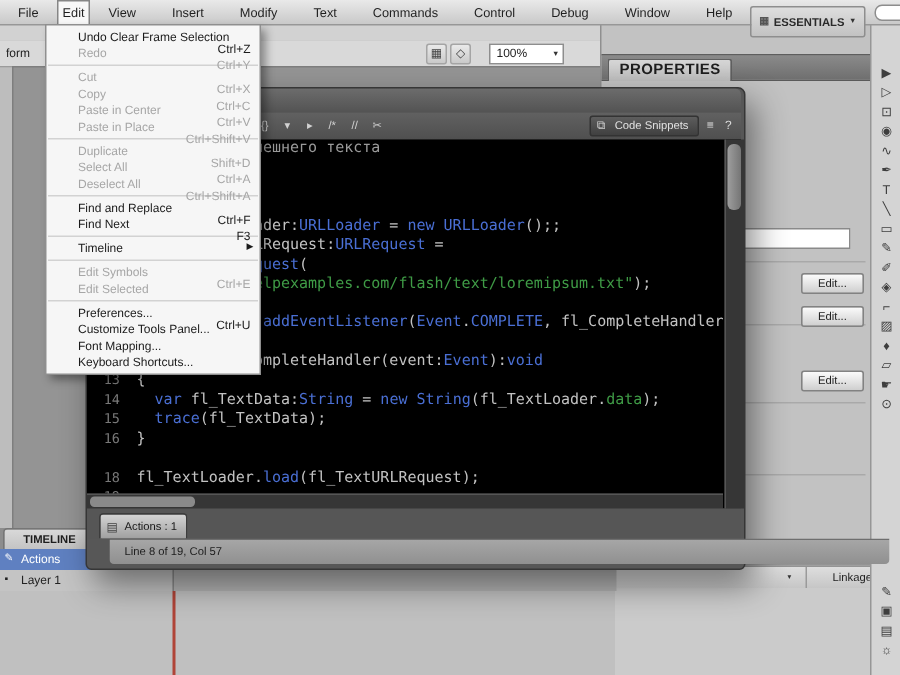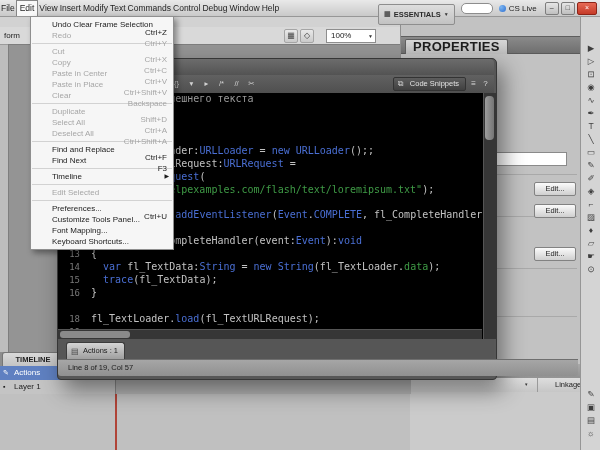--- a/index.html
+++ b/index.html
@@ -4,21 +4,21 @@
 <style>
   html,body{margin:0;padding:0;}
   body{width:600px;height:450px;overflow:hidden;background:#bdbdbd;
        font-family:"Liberation Sans",sans-serif;-webkit-font-smoothing:antialiased;}
   #app{position:relative;width:600px;height:450px;overflow:hidden;}
 
   
   .appbar{position:absolute;left:0;top:0;width:600px;height:16px;z-index:90;
     background:linear-gradient(#e9e9e9,#c9c9c9);border-bottom:1px solid #979797;
     display:flex;align-items:center;font-size:8.5px;color:#1f1f1f;}
-  .menu-label{padding:2px 1px;height:12px;line-height:12px;cursor:default;}
+  .menu-label{padding:2px 12px;height:12px;line-height:12px;cursor:default;}
   .menu-label.open{background:#f8f8f8;border:1px solid #868686;border-bottom:none;padding:1px 3px 2px 3px;}
   .appbar-right{margin-left:auto;display:flex;align-items:center;gap:6px;padding-right:3px;}
   .workspace-btn{display:flex;align-items:center;gap:3px;background:linear-gradient(#dedede,#c2c2c2);
     border:1px solid #8e8e8e;border-radius:2px;padding:4px 5px;height:11px;font-size:7.5px;font-weight:bold;color:#2a2a2a;margin-top:12px;}
   .ws-grid{font-size:7px;color:#555;}
   .ws-caret{font-size:5px;color:#333;}
   .searchbox{width:30px;height:9px;background:#fff;border:1px solid #8d8d8d;border-radius:5px;}
   .cslive{display:flex;align-items:center;gap:3px;font-size:8px;color:#222;}
   .cslive-dot{width:7px;height:7px;border-radius:50%;background:radial-gradient(circle at 30% 30%,#7db6f2,#2d6fd0);}
   .winbtn{height:11px;line-height:10px;text-align:center;font-size:7px;border-radius:2px;margin-left:2px;
@@ -41,21 +41,21 @@
   
   .stage{position:absolute;left:8px;top:44px;width:392px;height:308px;background:#949494;
     border-left:1px solid #7e7e7e;border-top:1px solid #7e7e7e;}
 
   
   .propcol{position:absolute;left:400px;top:16px;width:180px;height:434px;background:#c2c2c2;border-left:1px solid #8f8f8f;}
   .proptabs{position:absolute;left:0;top:20px;width:180px;height:16px;background:linear-gradient(#8a8a8a,#6f6f6f);
     border-top:1px solid #5e5e5e;border-bottom:1px solid #5a5a5a;}
   .proptab{position:absolute;left:4px;top:2px;height:14px;padding:0 7px;line-height:14px;
     background:linear-gradient(#d6d6d6,#bcbcbc);border:1px solid #5f5f5f;border-bottom:none;border-radius:2px 2px 0 0;
-    font-size:13px;font-weight:bold;color:#1e1e1e;letter-spacing:.3px;}
+    font-size:10px;font-weight:bold;color:#1e1e1e;letter-spacing:.3px;}
   .propbody{position:absolute;left:0;top:36px;width:180px;height:328px;}
   .prop-input{position:absolute;left:78px;top:100px;width:86px;height:12px;background:#fff;border:1px solid #8a8a8a;}
   .prop-div{position:absolute;left:4px;width:172px;height:1px;background:#a9a9a9;}
   .editbtn{position:absolute;left:133px;width:40px;height:12px;line-height:12px;text-align:center;font-size:7.5px;color:#222;
     background:linear-gradient(#fbfbfb,#cfcfcf);border:1px solid #828282;border-radius:2px;}
 
   
   .libtop{position:absolute;left:400px;top:364px;width:180px;height:13px;background:linear-gradient(#a9a9a9,#939393);border-left:1px solid #8f8f8f;}
   .libhead{position:absolute;left:400px;top:377px;width:180px;height:14px;background:linear-gradient(#dedede,#c6c6c6);
     border-top:1px solid #949494;border-bottom:1px solid #949494;border-left:1px solid #8f8f8f;font-size:7.5px;color:#222;}
@@ -106,21 +106,21 @@
   .ap-vscroll{position:absolute;right:0;top:34px;width:12px;height:246px;background:#363636;border-left:1px solid #555;}
   .ap-vthumb{position:absolute;left:1px;top:3px;width:9px;height:44px;border-radius:4px;background:linear-gradient(90deg,#9e9e9e,#757575);}
   .ap-hscroll{position:absolute;left:0;top:270px;width:424px;height:10px;background:#363636;border-top:1px solid #555;}
   .ap-hthumb{position:absolute;left:2px;top:1px;width:70px;height:7px;border-radius:3px;background:#8a8a8a;}
 
   .ap-tabs2{position:absolute;left:0;top:280px;width:436px;height:20px;background:#565656;}
   .ap-script-tab{position:absolute;left:8px;top:3px;height:16px;padding:0 6px 0 16px;line-height:16px;
     background:linear-gradient(#d4d4d4,#9f9f9f);border:1px solid #3c3c3c;border-bottom:none;border-radius:3px 3px 0 0;
     font-size:7.5px;color:#1a1a1a;}
   .ap-script-tab .st-ico{position:absolute;left:4px;top:1px;font-size:8px;color:#444;}
-  .ap-status{position:absolute;left:0;top:300px;width:520px;height:16px;background:linear-gradient(#a6a6a6,#909090);
+  .ap-status{position:absolute;left:15px;top:300px;width:520px;height:16px;background:linear-gradient(#a6a6a6,#909090);
     border-top:1px solid #6e6e6e;border-radius:0 0 3px 3px;font-size:7.5px;color:#1c1c1c;line-height:16px;}
   .ap-status span{margin-left:10px;}
 
   
   .menu{position:absolute;left:30px;top:16px;width:142px;z-index:100;background:#f6f6f6;
     border:1px solid #8f8f8f;box-shadow:3px 3px 6px rgba(0,0,0,.4);padding:2px 0;}
   .mi{position:relative;height:11px;line-height:11px;padding-left:21px;font-size:8px;color:#1b1b1b;white-space:nowrap;}
   .mi.dis{color:#a6a6a6;}
   .mi .sc{position:absolute;right:6px;margin-top:8px;}
   .mi .sub{position:absolute;right:4px;top:0;font-size:6px;}
@@ -317,31 +317,31 @@
   </div>
 
   <div class="menu" id="edit-menu">
       <div class="mi"><span class="lab">Undo Clear Frame Selection</span><span class="sc">Ctrl+Z</span></div>
       <div class="mi dis"><span class="lab">Redo</span><span class="sc">Ctrl+Y</span></div>
       <div class="msep"></div>
       <div class="mi dis"><span class="lab">Cut</span><span class="sc">Ctrl+X</span></div>
       <div class="mi dis"><span class="lab">Copy</span><span class="sc">Ctrl+C</span></div>
       <div class="mi dis"><span class="lab">Paste in Center</span><span class="sc">Ctrl+V</span></div>
       <div class="mi dis"><span class="lab">Paste in Place</span><span class="sc">Ctrl+Shift+V</span></div>
-      <div class="mi dis"><span class="lab">Clear</span><span class="sc">Backspace</span></div>
       <div class="msep"></div>
       <div class="mi dis"><span class="lab">Duplicate</span><span class="sc">Shift+D</span></div>
       <div class="mi dis"><span class="lab">Select All</span><span class="sc">Ctrl+A</span></div>
       <div class="mi dis"><span class="lab">Deselect All</span><span class="sc">Ctrl+Shift+A</span></div>
       <div class="msep"></div>
       <div class="mi"><span class="lab">Find and Replace</span><span class="sc">Ctrl+F</span></div>
       <div class="mi"><span class="lab">Find Next</span><span class="sc">F3</span></div>
       <div class="msep"></div>
       <div class="mi"><span class="lab">Timeline</span><span class="sub">▶</span></div>
       <div class="msep"></div>
+      <div class="mi dis"><span class="lab">Edit Symbols</span><span class="sc">Ctrl+E</span></div>
       <div class="mi dis"><span class="lab">Edit Selected</span></div>
       <div class="msep"></div>
       <div class="mi"><span class="lab">Preferences...</span><span class="sc">Ctrl+U</span></div>
       <div class="mi"><span class="lab">Customize Tools Panel...</span></div>
       <div class="mi"><span class="lab">Font Mapping...</span></div>
       <div class="mi"><span class="lab">Keyboard Shortcuts...</span></div>
     </div>
 
 </div>
 

